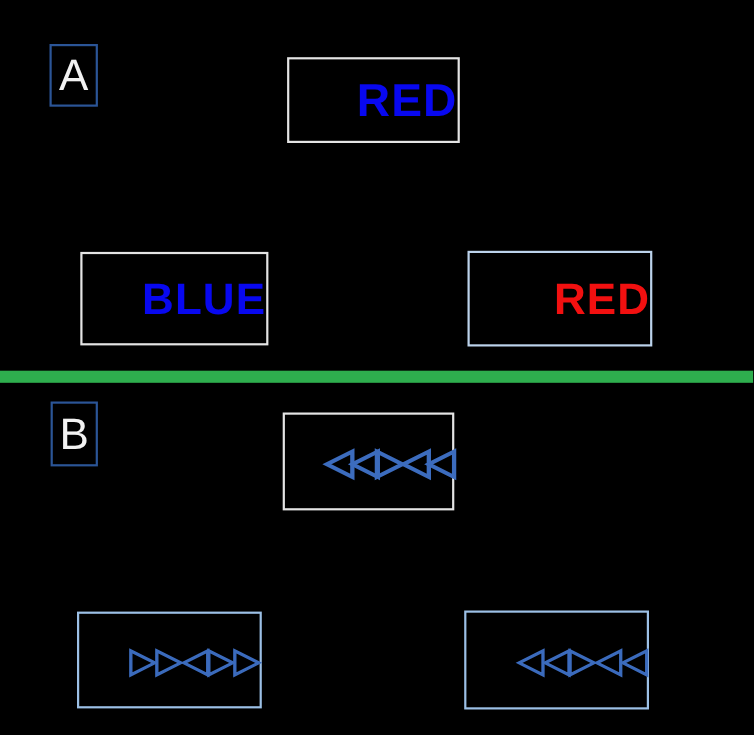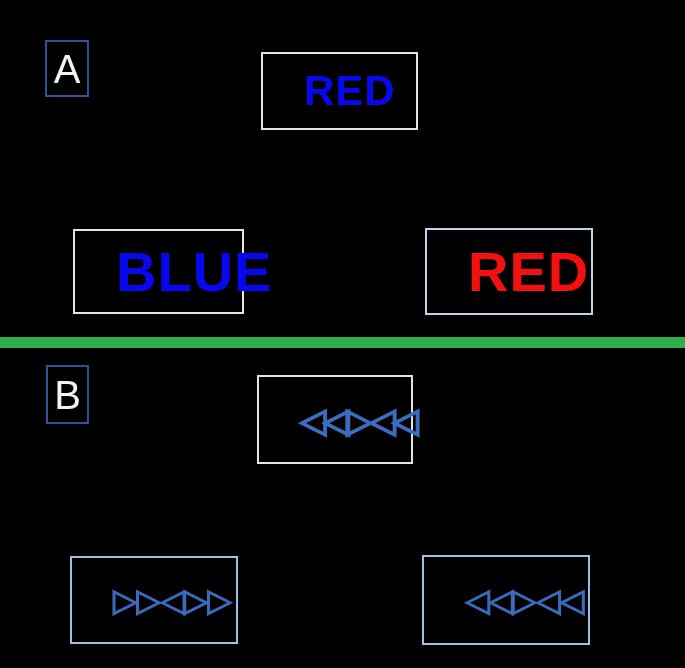--- a/index.html
+++ b/index.html
@@ -26,36 +26,36 @@
   .label-box span {
     color: var(--label-text, #f2f2f2);
     font-size: 40px;
     font-weight: 400;
     line-height: 1;
   }
 
   .stim-box {
     display: flex;
     align-items: center;
-    justify-content: flex-start;
+    justify-content: flex-end;
     padding-left: 41px;
   }
   .border-white { border: 2px solid var(--white-border, #e4e4e4); }
   .border-lightblue { border: 2px solid var(--light-blue-border, #9cc0e6); }
   .border-paleblue { border: 2px solid var(--pale-blue-border, #bcd3ec); }
 
   .word {
     font-weight: 700;
     line-height: 1;
     letter-spacing: 1px;
   }
   .word-blue { color: var(--stimulus-blue, #0808f0); }
   .word-red  { color: var(--stimulus-red,  #f21010); }
   .size-cue    { font-size: 42px; }
-  .size-choice { font-size: 56px; }
+  .size-choice { font-size: 40px; }
 
   .arrows {
     color: var(--arrow-blue, #3c6cbe);
     font-family: "DejaVu Sans", sans-serif;
     line-height: 1;
     white-space: nowrap;
   }
   .arrows-thick {
     font-size: 34px;
     letter-spacing: -3px;

